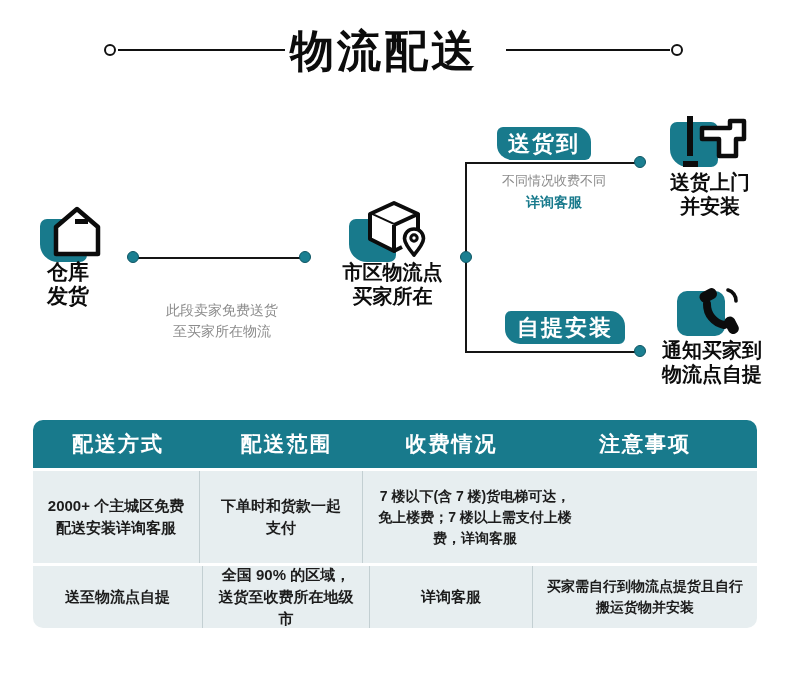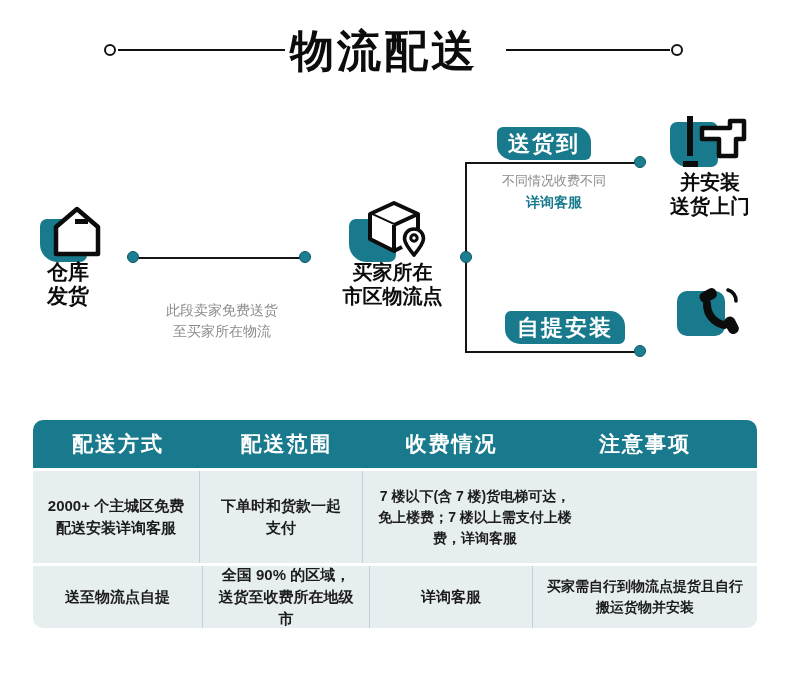--- a/index.html
+++ b/index.html
@@ -106,22 +106,22 @@
     <svg width="72" height="62" viewBox="0 0 72 62">
       <polygon points="34,4 58,15 34,26 10,15" fill="#ffffff" stroke="#0c0c0c" stroke-width="4" stroke-linejoin="round"></polygon>
       <polyline points="10,15 10,40 34,52 34,26" fill="#ffffff" stroke="#0c0c0c" stroke-width="4" stroke-linejoin="round"></polyline>
       <polyline points="58,15 58,30" fill="none" stroke="#0c0c0c" stroke-width="4"></polyline>
       <polyline points="34,52 42,48" fill="none" stroke="#0c0c0c" stroke-width="4"></polyline>
       <path d="M54 30 C48.5 30 44.5 34 44.5 39.5 C44.5 44.5 54 56 54 56 C54 56 63.5 44.5 63.5 39.5 C63.5 34 59.5 30 54 30 Z" fill="#ffffff" stroke="#0c0c0c" stroke-width="3.6" stroke-linejoin="round"></path>
       <circle cx="54" cy="39" r="3.2" fill="none" stroke="#0c0c0c" stroke-width="3"></circle>
     </svg>
   </div>
   <div class="abs node-label" style="left:340px; top:260px; width:105px; text-align:center;">
+    <div>市区物流点</div>
     <div>买家所在</div>
-    <div>市区物流点</div>
   </div>
 
   <div class="abs conn-line-v" style="left:465px; top:163px; height:189px;"></div>
   <div class="abs dot" style="left:460px; top:251px;"></div>
 
   <div class="abs conn-line-h" style="left:465px; top:162px; width:175px;"></div>
   <div class="abs dot" style="left:634px; top:156px;"></div>
   <div class="abs badge" style="left:497px; top:127px; width:94px;">送货到家</div>
   <div class="abs branch-note" style="left:473px; top:172px; width:162px;">
     <div class="n1">不同情况收费不同</div>
@@ -130,36 +130,40 @@
 
   <div class="abs teal-chip" style="left:670px; top:122px; width:48px; height:45px; border-radius:7px 7px 7px 18px;"></div>
   <div class="abs" style="left:672px; top:112px;">
     <svg width="80" height="62" viewBox="0 0 80 62">
       <line x1="18" y1="4" x2="18" y2="44" stroke="#0c0c0c" stroke-width="6"></line>
       <line x1="11" y1="52" x2="26" y2="52" stroke="#0c0c0c" stroke-width="6"></line>
       <path d="M30 16 L58 16 L58 9 L72 9 L72 27 L64 27 L64 44 L47 44 L47 27 L30 27 Z" fill="#ffffff" stroke="#0c0c0c" stroke-width="4.5" stroke-linejoin="round"></path>
     </svg>
   </div>
   <div class="abs node-label" style="left:658px; top:170px; width:104px; text-align:center;">
+    <div>送货上门</div>
     <div>并安装</div>
-    <div>送货上门</div>
   </div>
 
   <div class="abs conn-line-h" style="left:465px; top:351px; width:175px;"></div>
   <div class="abs dot" style="left:634px; top:345px;"></div>
   <div class="abs badge" style="left:505px; top:311px; width:120px;">自提安装</div>
 
   <div class="abs teal-chip" style="left:677px; top:291px; width:48px; height:45px; border-radius:10px;"></div>
   <div class="abs" style="left:690px; top:282px;">
     <svg width="58" height="58" viewBox="0 0 58 58">
       <path d="M17 22 A 21 21 0 0 0 34 43" fill="none" stroke="#0c0c0c" stroke-width="8" stroke-linecap="round"></path>
       <rect x="9" y="8" width="18" height="11" rx="5" transform="rotate(-28 18 13)" fill="#0c0c0c"></rect>
       <rect x="33" y="38" width="18" height="11" rx="5" transform="rotate(62 42 43)" fill="#0c0c0c"></rect>
       <path d="M38 8 A 11 11 0 0 1 46 19" fill="none" stroke="#0c0c0c" stroke-width="3.6" stroke-linecap="round"></path>
     </svg>
+  </div>
+  <div class="abs node-label" style="left:652px; top:338px; width:120px; text-align:center;">
+    <div>通知买家到</div>
+    <div>物流点自提</div>
   </div>
 
   <div class="abs tbl">
     <div class="tbl-head">
       <div class="hcell c1">配送方式</div>
       <div class="hcell c2">配送范围</div>
       <div class="hcell c3">收费情况</div>
       <div class="hcell c4">注意事项</div>
     </div>
     <div class="tbl-row row1">

